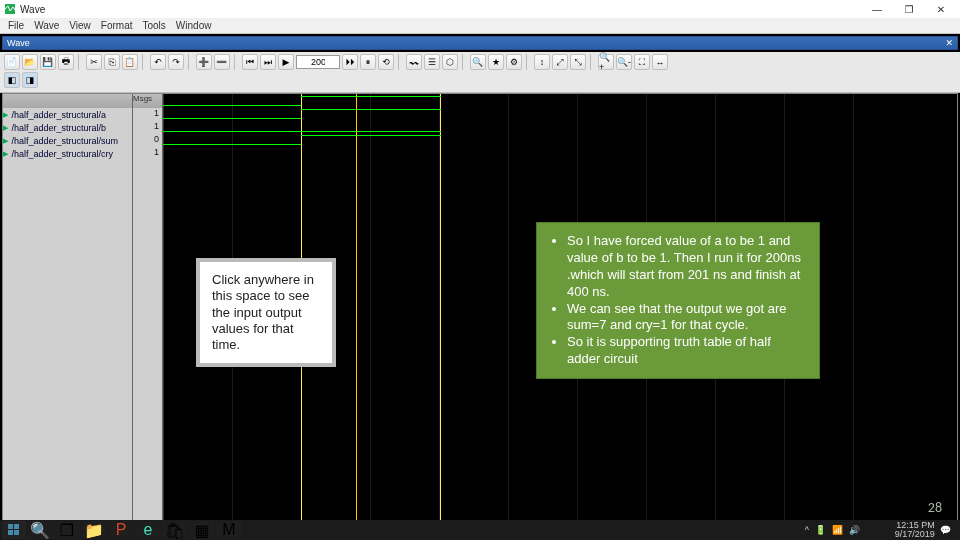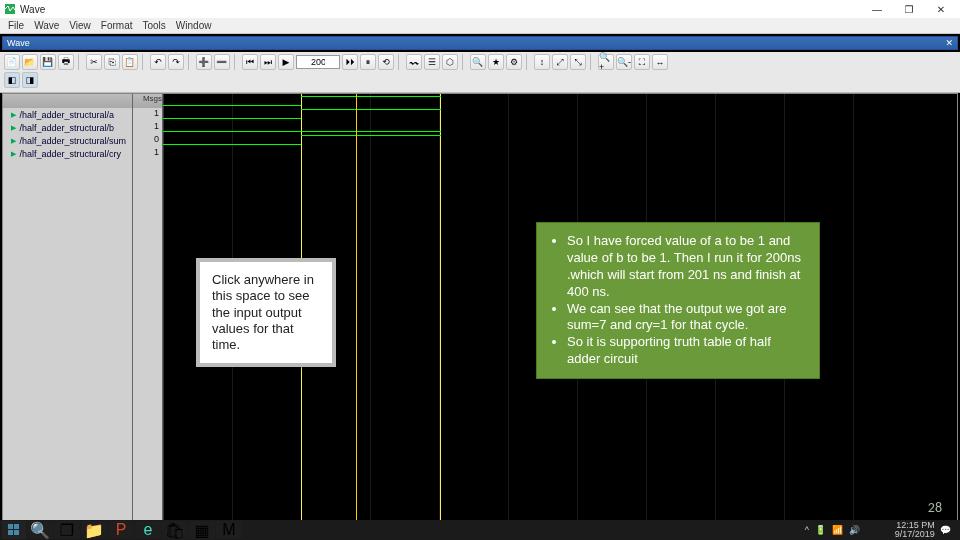--- a/index.html
+++ b/index.html
@@ -25,24 +25,24 @@
 .tbrow { display:flex; align-items:center; gap:2px; height: 18px; }
 .tbtn { width: 16px; height: 16px; border: 1px solid #c0c0c0; background: linear-gradient(#fdfdfd,#e5e5e5); border-radius:2px; display:flex; align-items:center; justify-content:center; font-size:9px; }
 .sep { width: 4px; height: 16px; border-left: 1px solid #bbb; margin: 0 2px; }
 .tinput { height:14px; font-size:9px; padding:0 14px; border:1px solid #999; background:#fff; width:44px; }
 
 
 .main { display:flex; height: 436px; background:#000; margin:0 2px; border:1px solid #888;}
 .sigcol { width: 130px; background:#d0d0d0; border-right:1px solid #666; display:flex; flex-direction:column; }
 .sighdr { height:14px; background: linear-gradient(#bcbcbc,#a8a8a8); }
 .siglist { flex:1; background:#d0d0d0; overflow:hidden; }
-.sigrow { height:13px; font-size:9px; color:#003; padding-left:8px; display:flex; align-items:center; white-space:nowrap; }
+.sigrow { height:13px; font-size:9px; color:#003; padding-left:0; display:flex; align-items:center; white-space:nowrap; }
 .sigrow::before { content:"▶"; color:#0a5; font-size:7px; margin-right:3px; }
 .msgcol { width:30px; background:#d0d0d0; border-right:1px solid #666; }
-.msgcol .hdr { height:14px; background:linear-gradient(#bcbcbc,#a8a8a8); font-size:8px; color:#333; text-align:right; }
+.msgcol .hdr { height:14px; background:linear-gradient(#bcbcbc,#a8a8a8); font-size:8px; color:#333; text-align:left; }
 .msgrow { height:13px; font-size:9px; color:#111; text-align:right; padding-right:3px; }
 
 .wavecol { flex:1; position:relative; background:#000; overflow:hidden; }
 .gridv { position:absolute; top:0; bottom:0; width:1px; background:#1a1a1a; }
 .gridv.major { background:#333; }
 .sigwave { position:absolute; left:0; right:0; height:13px; }
 .line-hi { position:absolute; top:2px; height:0; border-top:1px solid #0f0; }
 .line-lo { position:absolute; bottom:1px; height:0; border-top:1px solid #0f0; }
 .hilite { position:absolute; top:0; bottom:0; border-left:1px solid #ffec60; border-right:1px solid #ffec60; }
 

